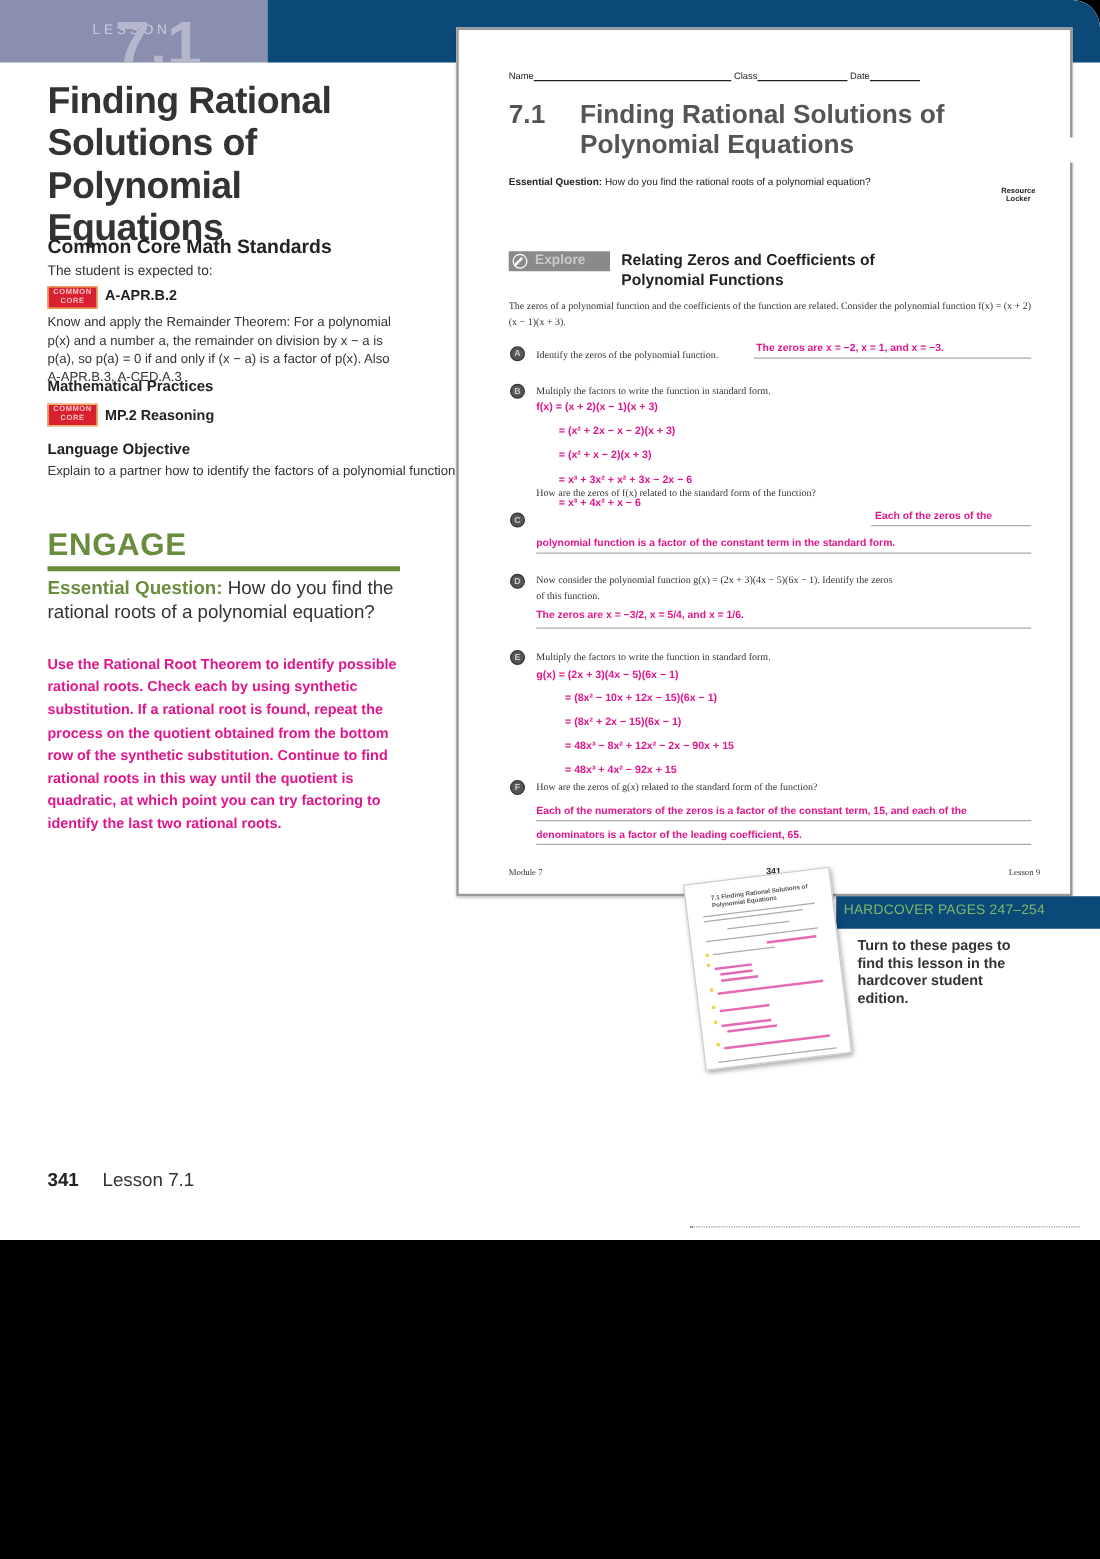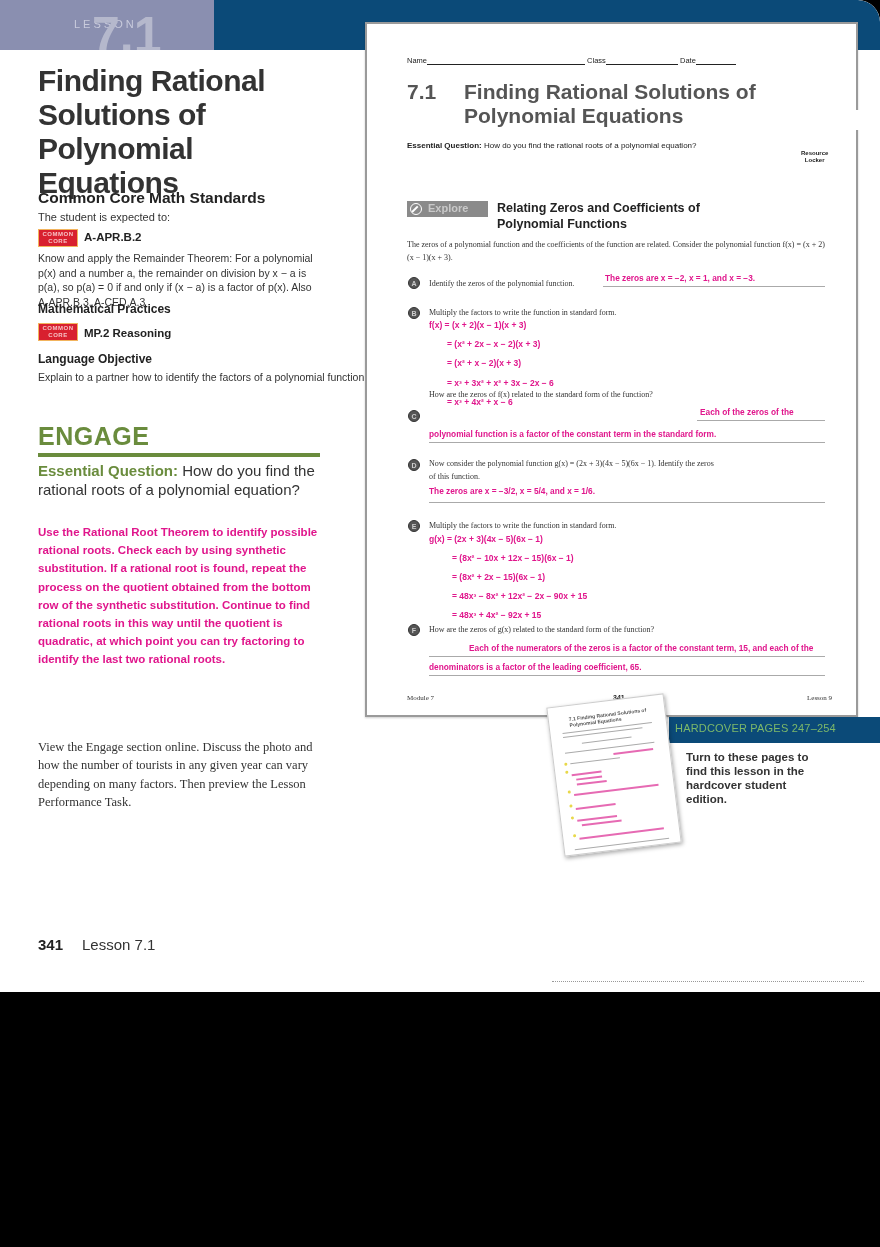--- a/index.html
+++ b/index.html
@@ -104,21 +104,20 @@
   <div class="lo-heading">Language Objective</div>
   <div class="lo-text">Explain to a partner how to identify the factors of a polynomial function.</div>
 
   <div class="engage-title">ENGAGE</div>
   <div class="engage-rule"></div>
   <div class="eq-text">
     <span class="eq-label">Essential Question:</span><span> How do you find the rational roots of a polynomial equation?</span>
   </div>
   <div class="eq-answer">Use the Rational Root Theorem to identify possible rational roots. Check each by using synthetic substitution. If a rational root is found, repeat the process on the quotient obtained from the bottom row of the synthetic substitution. Continue to find rational roots in this way until the quotient is quadratic, at which point you can try factoring to identify the last two rational roots.</div>
 
-  <div class="preview-text">View the Engage section online. Discuss the photo and how the number of tourists in any given year can vary depending on many factors. Then preview the Lesson Performance Task.</div>
 
   <div class="footer-num">341</div>
   <div class="footer-lesson">Lesson 7.1</div>
   <div class="footer-dots"></div>
 
   <div class="ws">
     <div class="ncd">
       <span style="position:static">Name</span><span class="line" style="width:158px"></span>
       <span style="position:static">Class</span><span class="line" style="width:72px"></span>
       <span style="position:static">Date</span><span class="line" style="width:40px"></span>
@@ -166,21 +165,21 @@
     <div class="step-icon" style="top:496px;left:41px;">E</div>
     <div class="q" style="top:497px;left:62px;">Multiply the factors to write the function in standard form.</div>
     <div class="math" style="top:510px;left:62px;">g(x) = (2x + 3)(4x − 5)(6x − 1)</div>
     <div class="math" style="top:529px;left:85px;">= (8x² − 10x + 12x − 15)(6x − 1)</div>
     <div class="math" style="top:548px;left:85px;">= (8x² + 2x − 15)(6x − 1)</div>
     <div class="math" style="top:567px;left:85px;">= 48x³ − 8x² + 12x² − 2x − 90x + 15</div>
     <div class="math" style="top:586px;left:85px;">= 48x³ + 4x² − 92x + 15</div>
 
     <div class="step-icon" style="top:600px;left:41px;">F</div>
     <div class="q" style="top:601px;left:62px;">How are the zeros of g(x) related to the standard form of the function?</div>
-    <div class="ans" style="top:619px;left:62px;margin-left:40px;">Each of the numerators of the zeros is a factor of the constant term, 15, and each of the</div>
+    <div class="ans" style="top:619px;left:62px;">Each of the numerators of the zeros is a factor of the constant term, 15, and each of the</div>
     <div class="rule" style="top:632px;left:62px;width:396px;"></div>
     <div class="ans" style="top:638px;left:62px;">denominators is a factor of the leading coefficient, 65.</div>
     <div class="rule" style="top:651px;left:62px;width:396px;"></div>
 
     <div class="ws-foot" style="left:40px;">Module 7</div>
     <div class="ws-page">341</div>
     <div class="ws-foot" style="left:440px;">Lesson 9</div>
   </div>
   <div class="ws-right-edge"></div>
 

